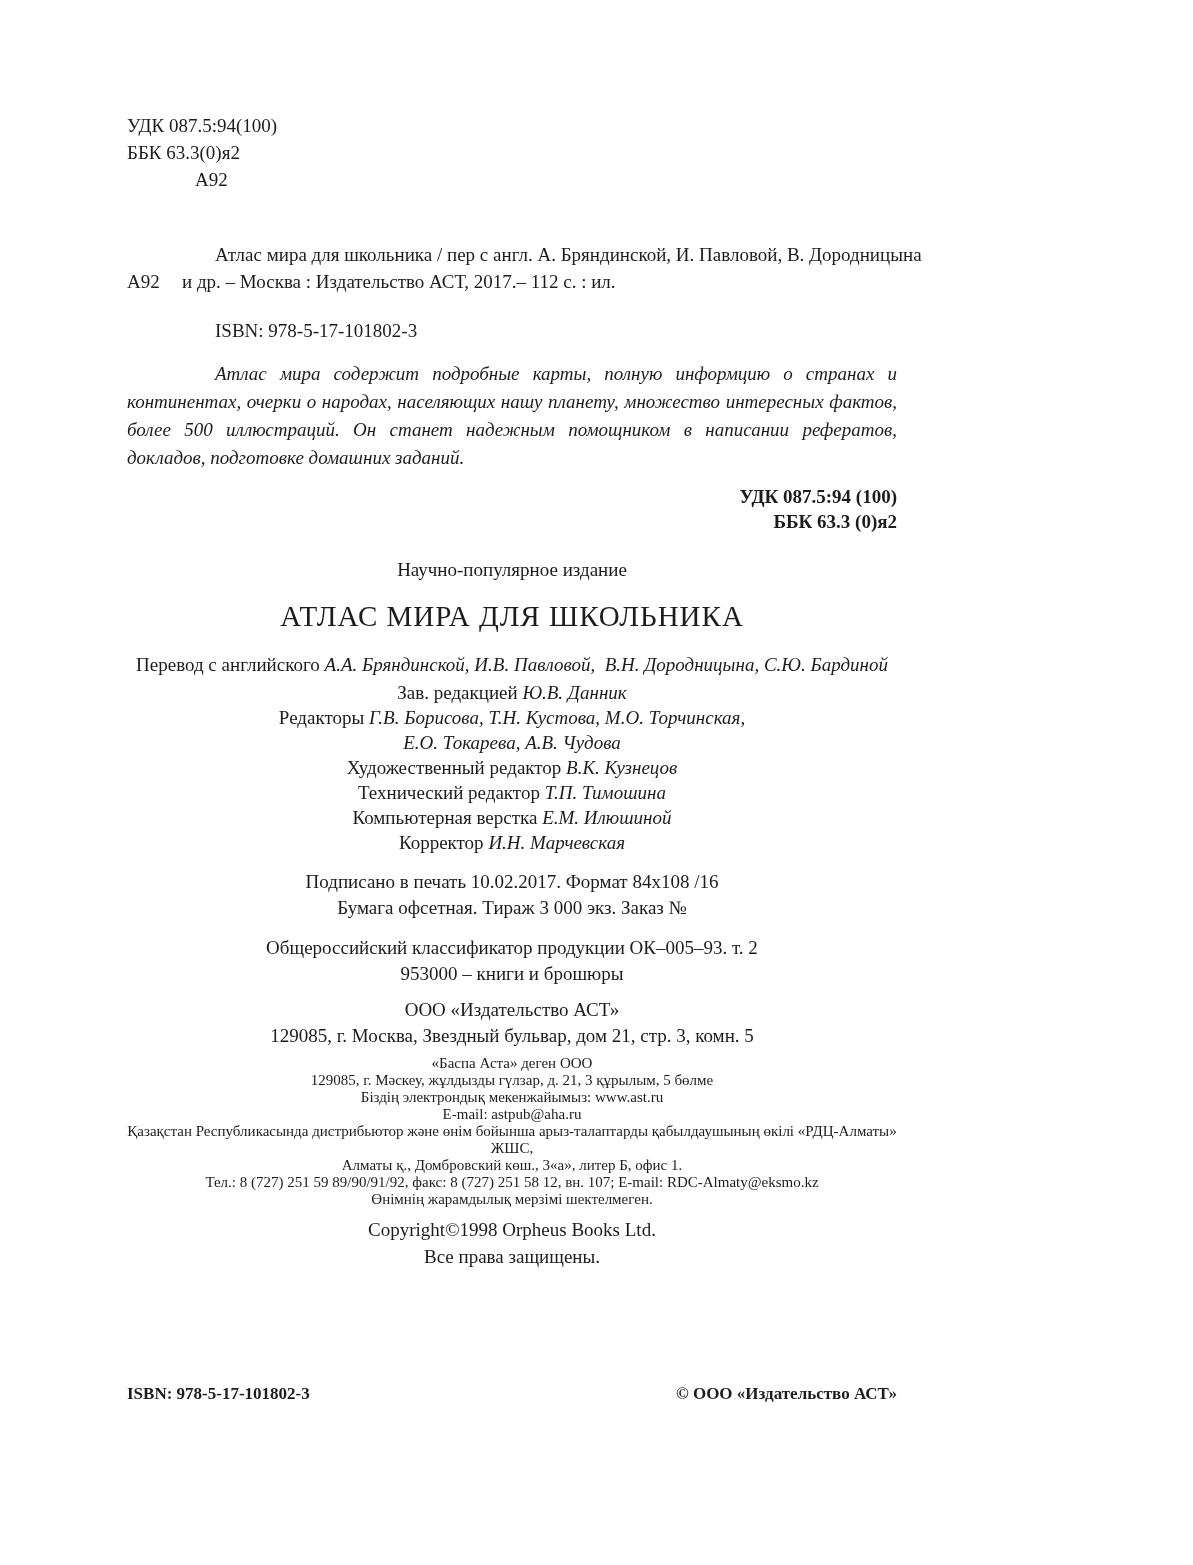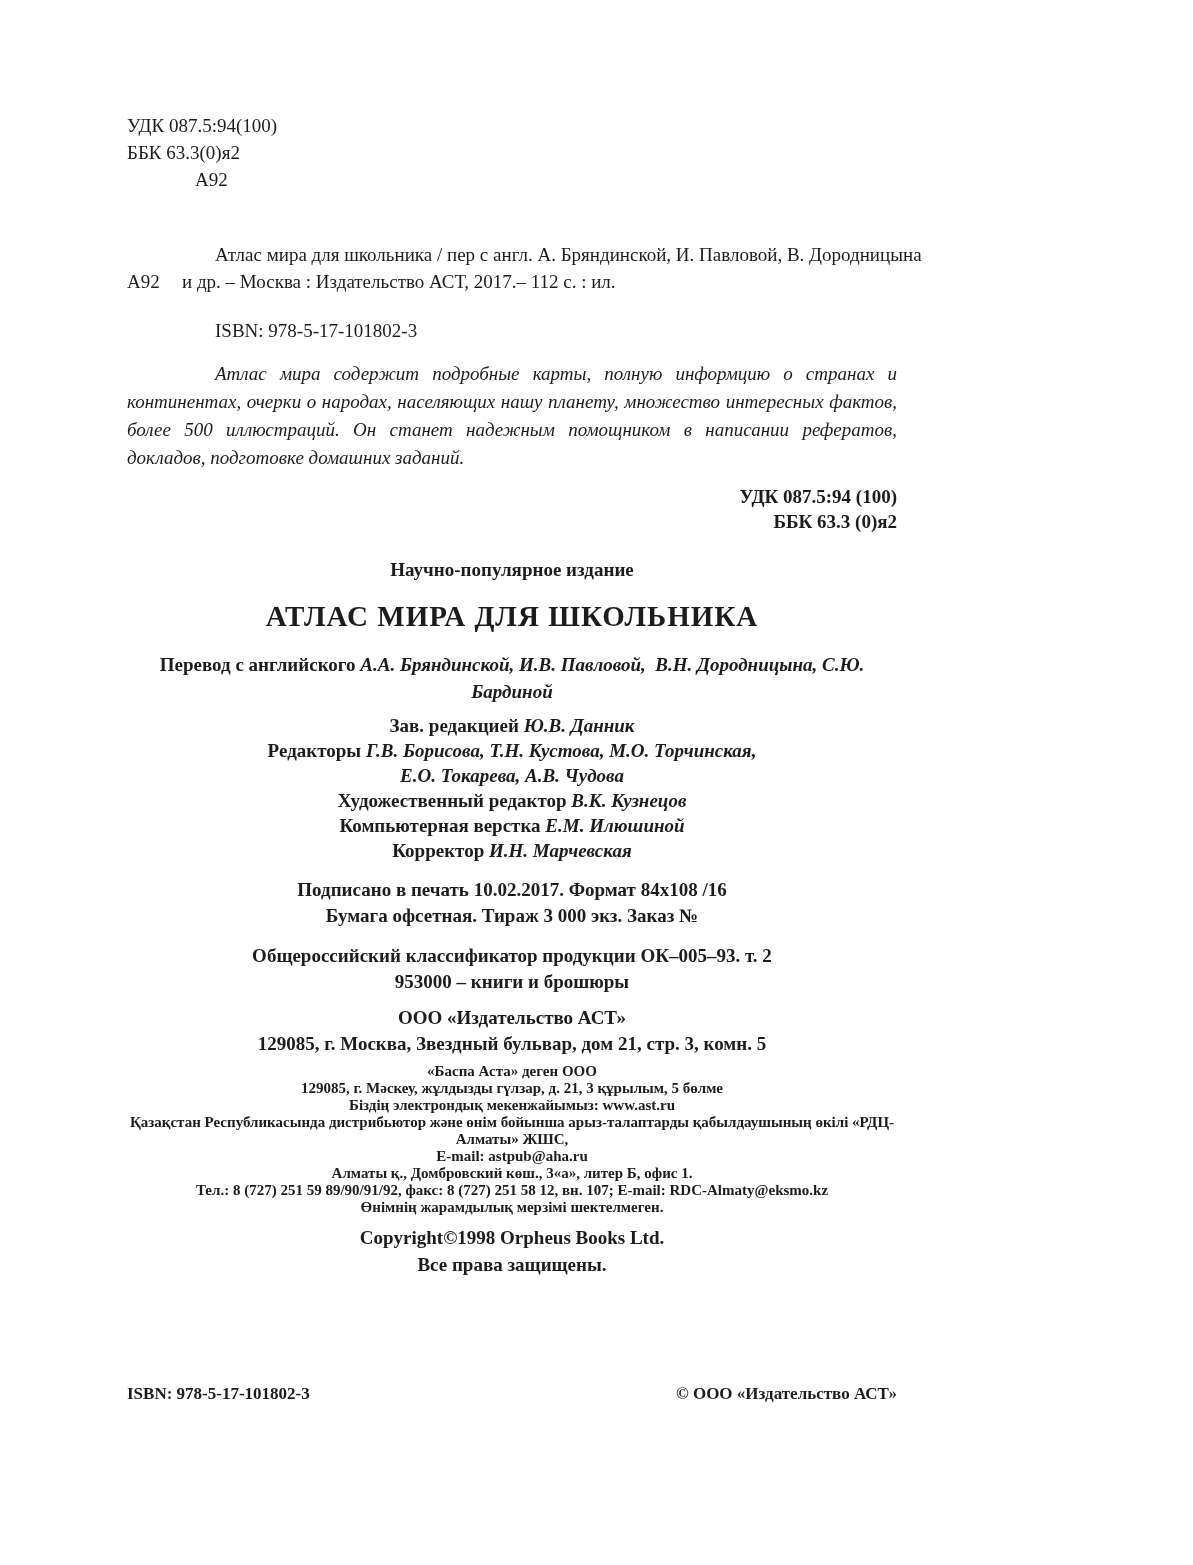--- a/index.html
+++ b/index.html
@@ -37,35 +37,35 @@
     font-style: italic;
   }
 
   .right-codes {
     margin-top: 12px;
     text-align: right;
     font-weight: bold;
     line-height: 25px;
   }
 
-  .center { text-align: center; font-weight: bold; }
+  .center { text-align: center; }
 
   .edition-type { margin-top: 22px; }
 
   .book-title {
     margin-top: 18px;
     font-size: 29px;
     line-height: 30px;
     letter-spacing: 1px;
   }
 
   .translation { margin-top: 20px; }
   .translation i, .credits i { font-style: italic; }
 
-  .credits { margin-top: 8px; line-height: 25px; }
+  .credits { margin-top: 2px; line-height: 25px; }
 
   .block2 { line-height: 26px; }
   .print-info { margin-top: 14px; }
   .classifier { margin-top: 14px; }
   .publisher { margin-top: 10px; }
 
   .kazakh {
     margin-top: 6px;
     font-size: 15px;
     line-height: 17px;
@@ -113,20 +113,21 @@
 
   <div class="center book-title">АТЛАС МИРА ДЛЯ ШКОЛЬНИКА</div>
 
   <div class="center translation"><span>Перевод с английского </span><i>А.А. Бряндинской, И.В. Павловой,&nbsp; В.Н. Дородницына, С.Ю. Бардиной</i></div>
 
   <div class="center credits">
     <div><span>Зав. редакцией </span><i>Ю.В. Данник</i></div>
     <div><span>Редакторы </span><i>Г.В. Борисова, Т.Н. Кустова, М.О. Торчинская,</i></div>
     <div><span></span><i>Е.О. Токарева, А.В. Чудова</i></div>
     <div><span>Художественный редактор </span><i>В.К. Кузнецов</i></div>
+    <div><span>Технический редактор </span><i>Т.П. Тимошина</i></div>
     <div><span>Компьютерная верстка </span><i>Е.М. Илюшиной</i></div>
     <div><span>Корректор </span><i>И.Н. Марчевская</i></div>
   </div>
 
   <div class="center block2 print-info">
     <div>Подписано в печать 10.02.2017. Формат 84x108 /16</div>
     <div>Бумага офсетная. Тираж 3 000 экз. Заказ №</div>
   </div>
 
   <div class="center block2 classifier">
@@ -136,22 +137,22 @@
 
   <div class="center block2 publisher">
     <div>ООО «Издательство АСТ»</div>
     <div>129085, г. Москва, Звездный бульвар, дом 21, стр. 3, комн. 5</div>
   </div>
 
   <div class="center kazakh">
     <div>«Баспа Аста» деген ООО</div>
     <div>129085, г. Мәскеу, жұлдызды гүлзар, д. 21, 3 құрылым, 5 бөлме</div>
     <div>Біздің электрондық мекенжайымыз: www.ast.ru</div>
+    <div>E-mail: astpub@aha.ru</div>
     <div>Қазақстан Республикасында дистрибьютор және өнім бойынша арыз-талаптарды қабылдаушының өкілі «РДЦ-Алматы» ЖШС,</div>
-    <div>E-mail: astpub@aha.ru</div>
     <div>Алматы қ., Домбровский көш., 3«а», литер Б, офис 1.</div>
     <div>Тел.: 8 (727) 251 59 89/90/91/92, факс: 8 (727) 251 58 12, вн. 107; E-mail: RDC-Almaty@eksmo.kz</div>
     <div>Өнімнің жарамдылық мерзімі шектелмеген.</div>
   </div>
 
   <div class="center copyright">
     <div>Copyright©1998 Orpheus Books Ltd.</div>
     <div>Все права защищены.</div>
   </div>
 

